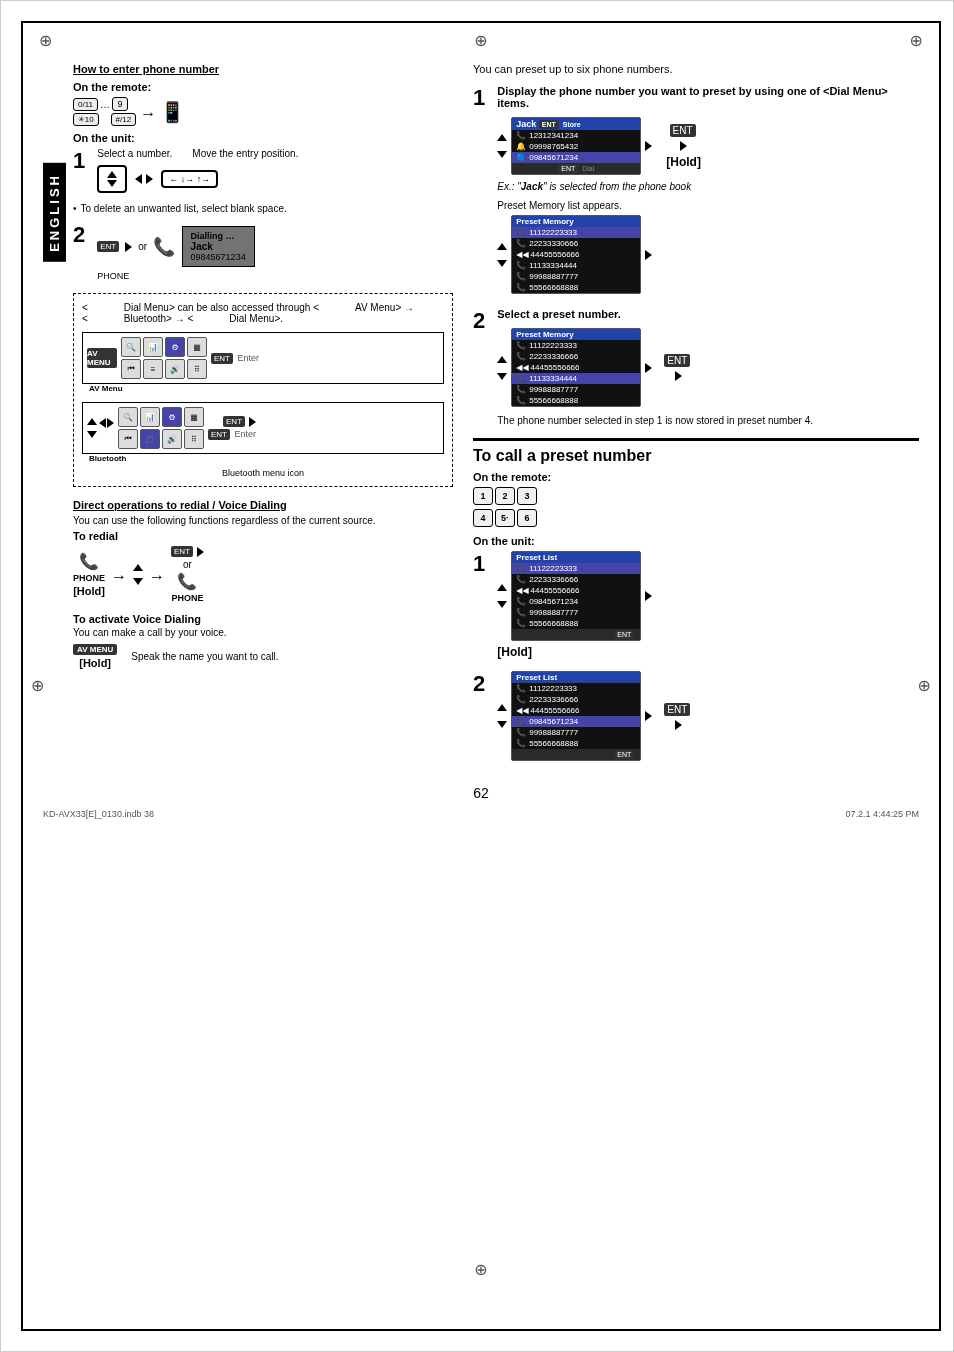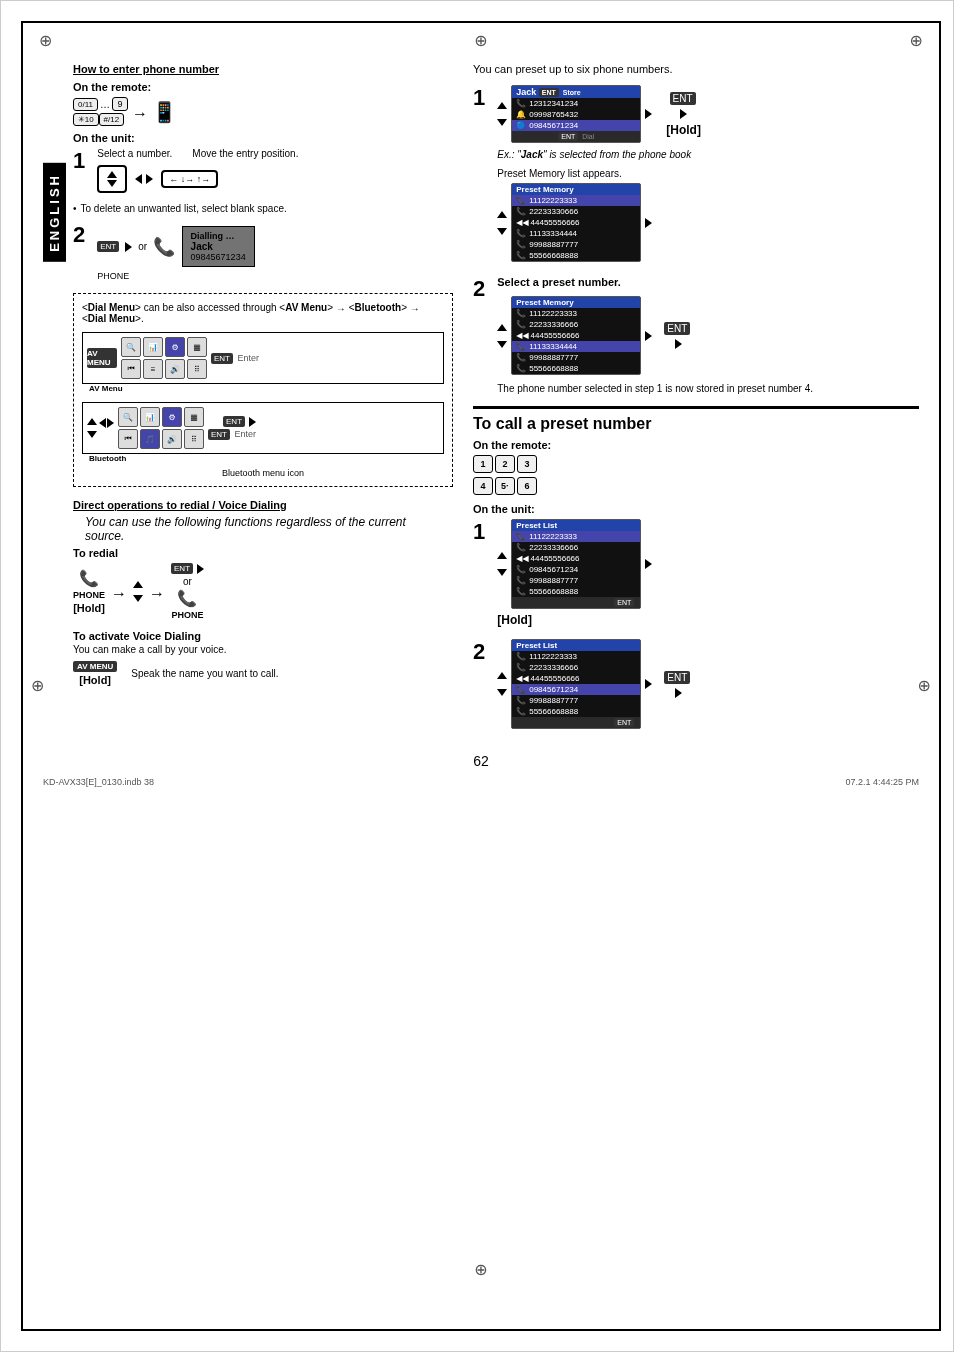--- a/index.html
+++ b/index.html
@@ -37,21 +37,21 @@
       flex-shrink: 0;
     }
     .right-col {
       flex: 1;
     }
     .section-title-underline {
       text-decoration: underline;
       font-weight: bold;
       font-size: 11px;
     }
-    .bold { font-weight: bold; }
+    .bold { font-weight: normal; margin-left: 36px; }
     
     
     .remote-keys {
       display: flex;
       align-items: center;
       gap: 4px;
       margin: 4px 0;
     }
     .key-box {
       border: 1px solid #000;
@@ -330,21 +330,21 @@
 
           <div style="margin-top:6px; font-weight:bold; font-size:11px;">On the remote:</div>
 
           <div class="remote-keys">
             <div style="display:flex; flex-direction:column; gap:2px;">
               <div style="display:flex; gap:2px; align-items:center;">
                 <div class="key-box" style="font-size:8px;">0/11</div>
                 <div style="font-size:10px;">…</div>
                 <div class="key-box">9</div>
               </div>
-              <div style="display:flex; gap:0; align-items:center;">
+              <div style="display:flex; gap:12px; align-items:center;">
                 <div class="key-box" style="font-size:8px;">✳10</div>
                 <div class="key-box" style="font-size:8px;">#/12</div>
               </div>
             </div>
             <div class="arrow-right">→</div>
             <div style="font-size:20px;">📱</div>
           </div>
 
           <div style="margin-top:6px; font-weight:bold; font-size:11px;">On the unit:</div>
 
@@ -459,21 +459,21 @@
               </div>
               <div style="position:absolute; bottom:-10px; left:4px; font-size:8px; background:#fff; padding:0 2px; font-weight:bold;">Bluetooth</div>
             </div>
           </div>
 
           <div style="font-size:9px; text-align:center; margin-top:14px;">Bluetooth menu icon</div>
         </div>
 
         <div class="section" style="margin-top:12px;">
           <div class="section-title-underline">Direct operations to redial / Voice Dialing</div>
-          <div style="font-size:12px; margin:4px 12px;font-style:italic;">You can use the following functions regardless of the current source.</div>
+          <div style="font-size:10px; margin:4px 0;">You can use the following functions regardless of the current source.</div>
           <div style="font-weight:bold; font-size:11px; margin:4px 0;">To redial</div>
 
           <div class="diagram-row">
             <div style="display:flex; flex-direction:column; align-items:center; gap:2px;">
               <span style="font-size:16px;">📞</span>
               <span style="font-size:9px; font-weight:bold;">PHONE</span>
               <span style="font-size:11px; font-weight:bold;">[Hold]</span>
             </div>
             <div class="arrow-right">→</div>
             <div style="display:flex; flex-direction:column; align-items:center;">
@@ -509,20 +509,21 @@
 
       </div>
 
       <div class="right-col">
 
         <div style="font-size:11px; margin-bottom:10px;">You can preset up to six phone numbers.</div>
 
         <div class="step-inline">
           <div style="font-size:22px; font-weight:bold; margin-right:6px;">1</div>
           <div>
+            <div style="font-size:11px; font-weight:bold; margin-bottom:8px;">Display the phone number you want to preset by using one of &lt;Dial Menu&gt; items.</div>
 
             <div class="screen-wrapper">
               <div class="arrow-up-down">
                 <div class="tri-up"></div>
                 <div style="height:6px;"></div>
                 <div class="tri-down"></div>
               </div>
               <div class="preset-screen" style="min-width:130px;">
                 <div class="screen-title-blue">
                   <span>Jack</span>

